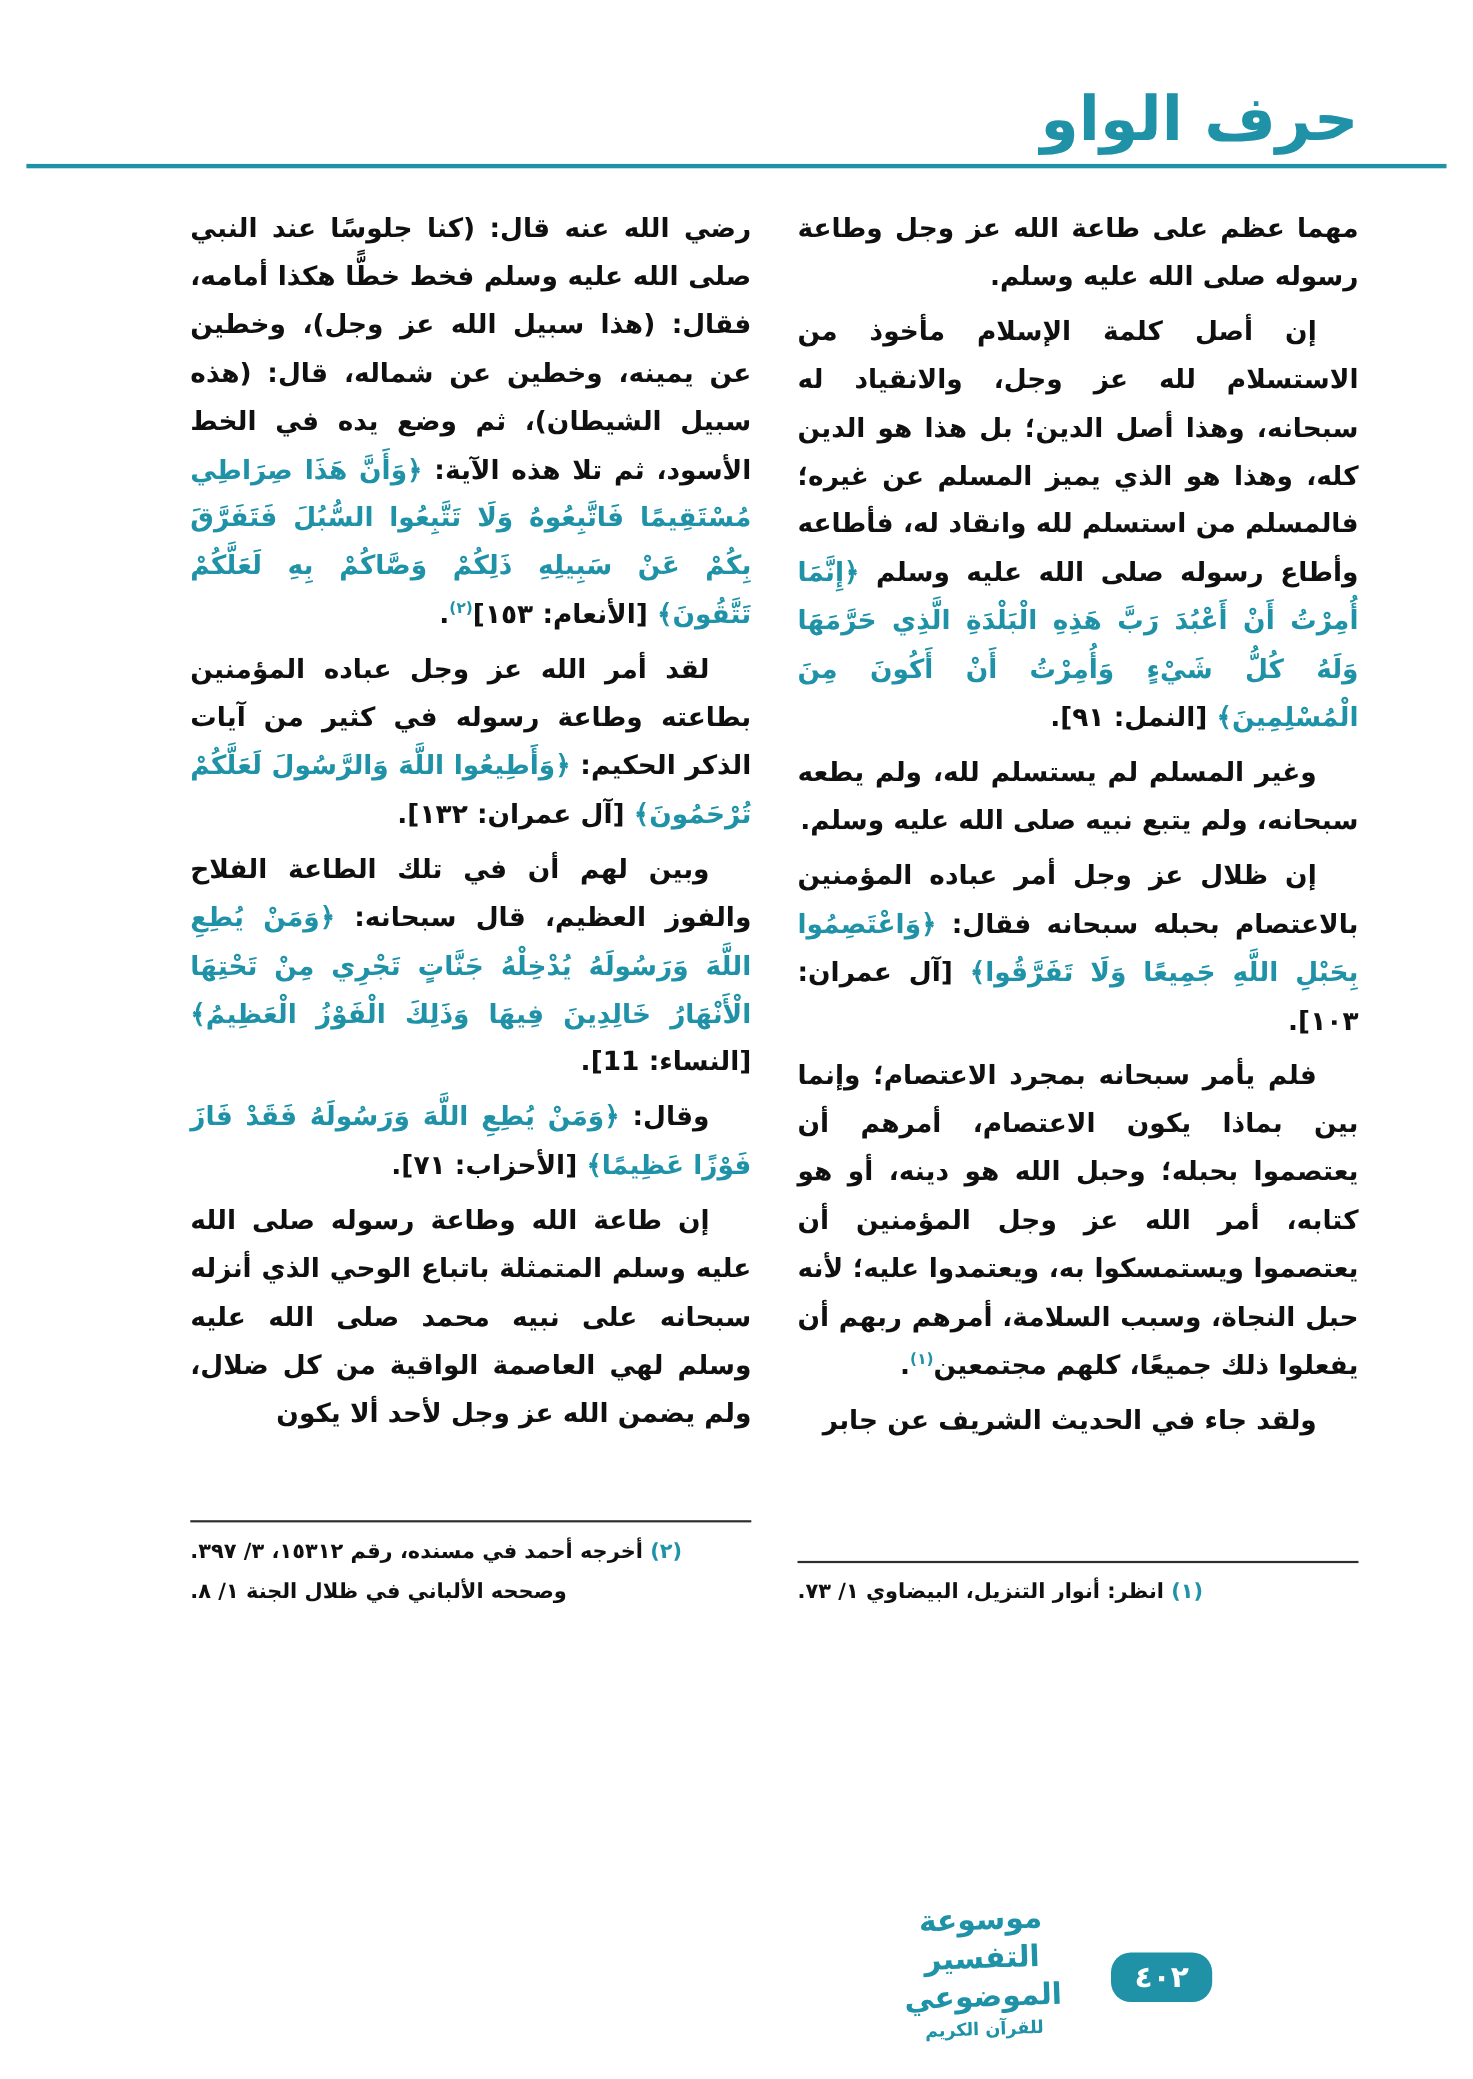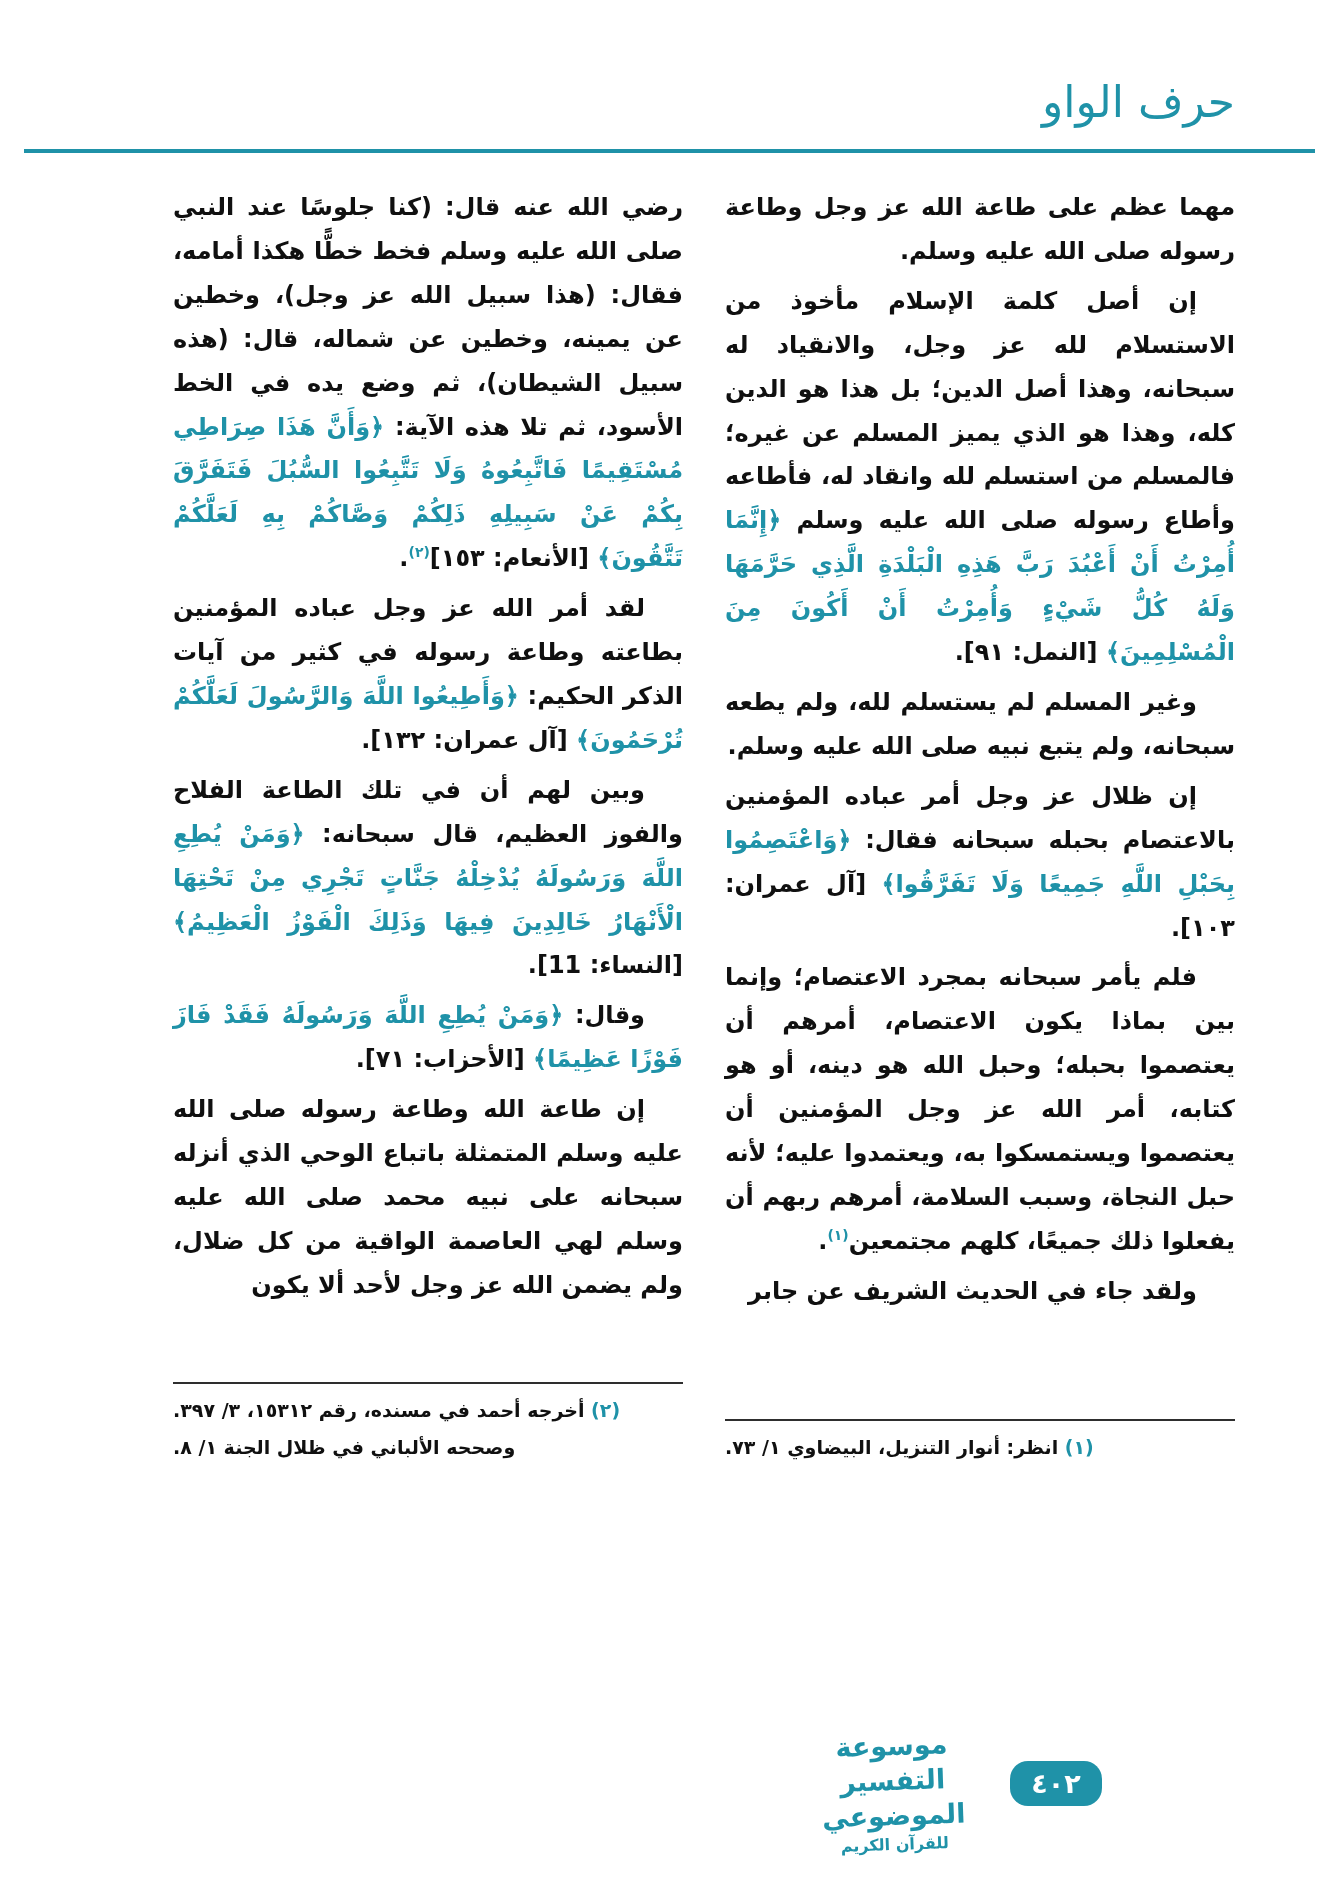--- a/index.html
+++ b/index.html
@@ -6,21 +6,21 @@
   html,body{width:1339px;height:1890px;margin:0;padding:0;}
   body{
     background:#ffffff;
     font-family:"DejaVu Sans", sans-serif;
     direction:rtl;
     position:relative;
     overflow:hidden;
   }
   .header-title{
     position:absolute;top:76px;right:104px;
-    color:var(--accent);font-size:44px;font-weight:normal;letter-spacing:1px;
+    color:var(--accent);font-size:56px;font-weight:bold;letter-spacing:1px;
   }
   .header-rule{
     position:absolute;top:149px;left:24px;right:24px;height:4px;background:var(--accent);
   }
   .content{
     position:absolute;top:186px;right:104px;width:1062px;
     display:flex;gap:42px;align-items:stretch;
   }
   .column{width:510px;display:flex;flex-direction:column;min-height:1280px;gap:30px;}
   .para{
@@ -35,21 +35,21 @@
   .footnotes{margin-top:auto;padding-top:6px;}
   .fn-rule{height:2px;background:#2e2e2e;margin-bottom:8px;}
   .fn-item{font-size:19px;line-height:1.95;font-weight:bold;color:var(--ink);text-align:left;}
   .logo{
     position:absolute;bottom:36px;right:334px;width:224px;text-align:center;
     color:var(--accent);transform:rotate(-2deg);
   }
   .logo-line1{font-size:27px;font-weight:bold;line-height:1.3;}
   .logo-line2{font-size:16px;font-weight:bold;margin-top:2px;}
   .page-badge{
-    position:absolute;bottom:84px;right:237px;width:92px;height:45px;
+    position:absolute;bottom:70px;right:237px;width:92px;height:45px;
     background:var(--accent);border-radius:18px;
     display:flex;align-items:center;justify-content:center;
   }
   .page-badge span{color:#ffffff;font-size:27px;font-weight:bold;}
 </style>
 </head>
 <body>
 
 <div class="page">
 

